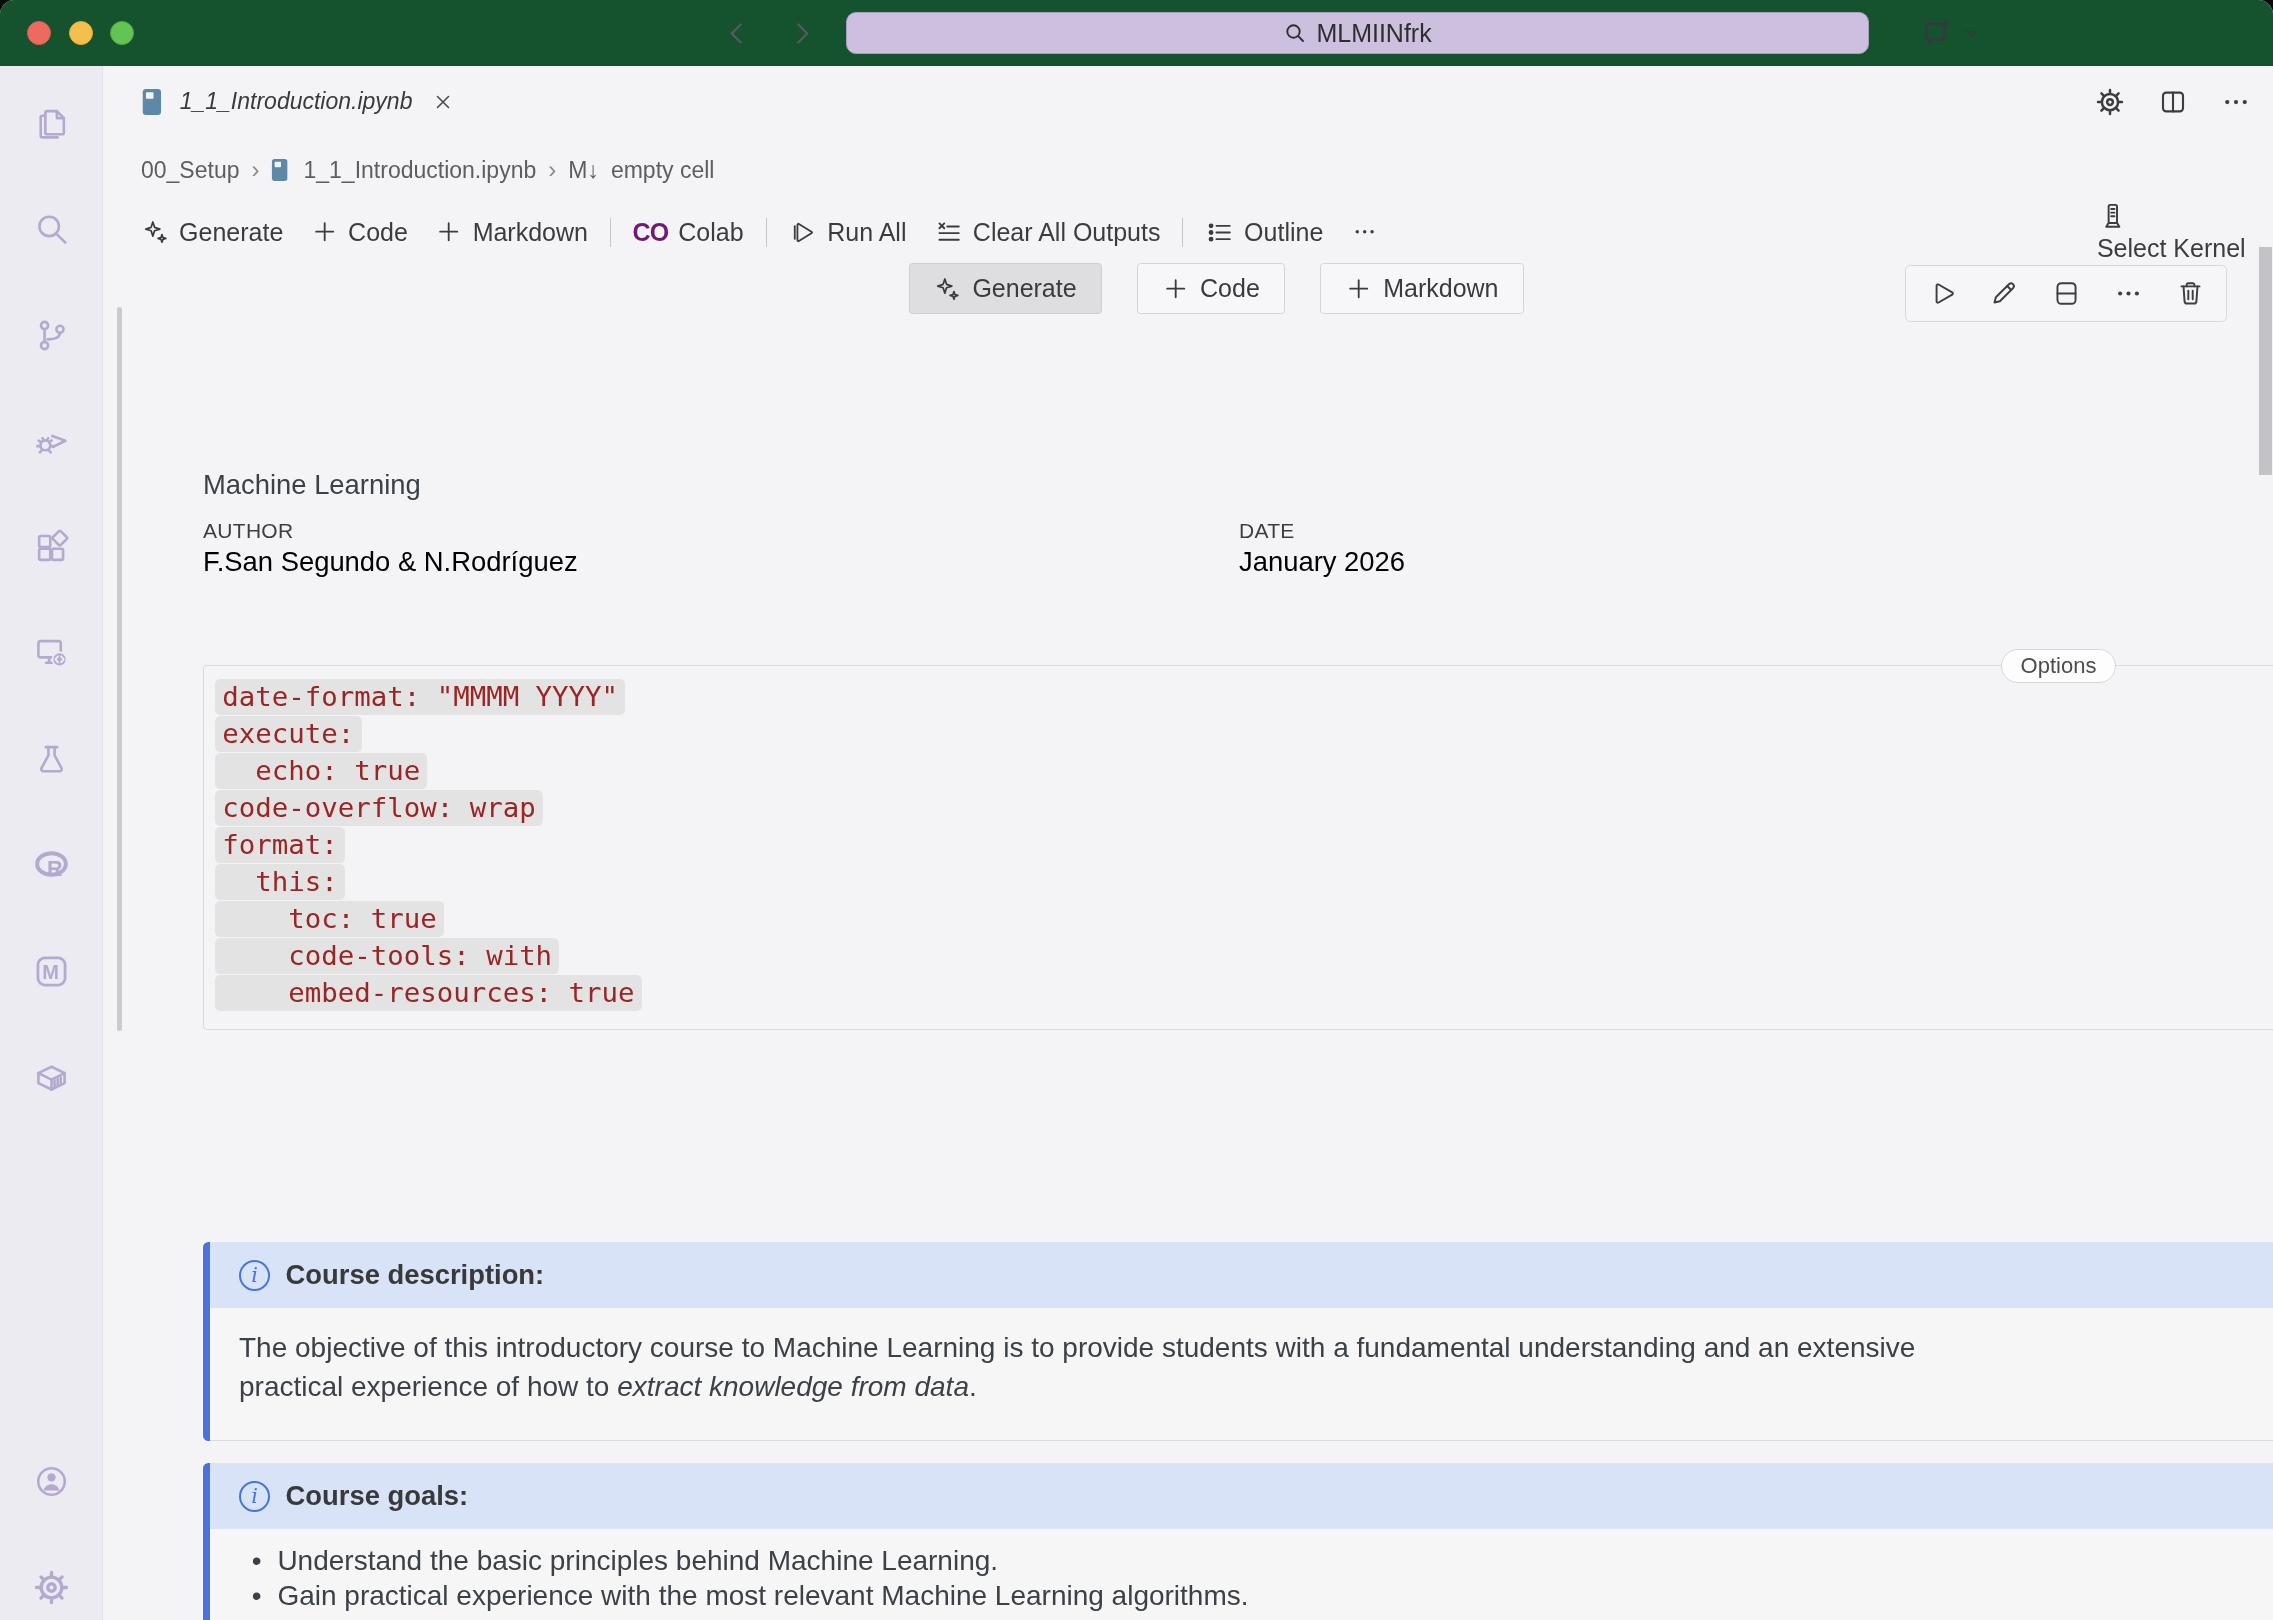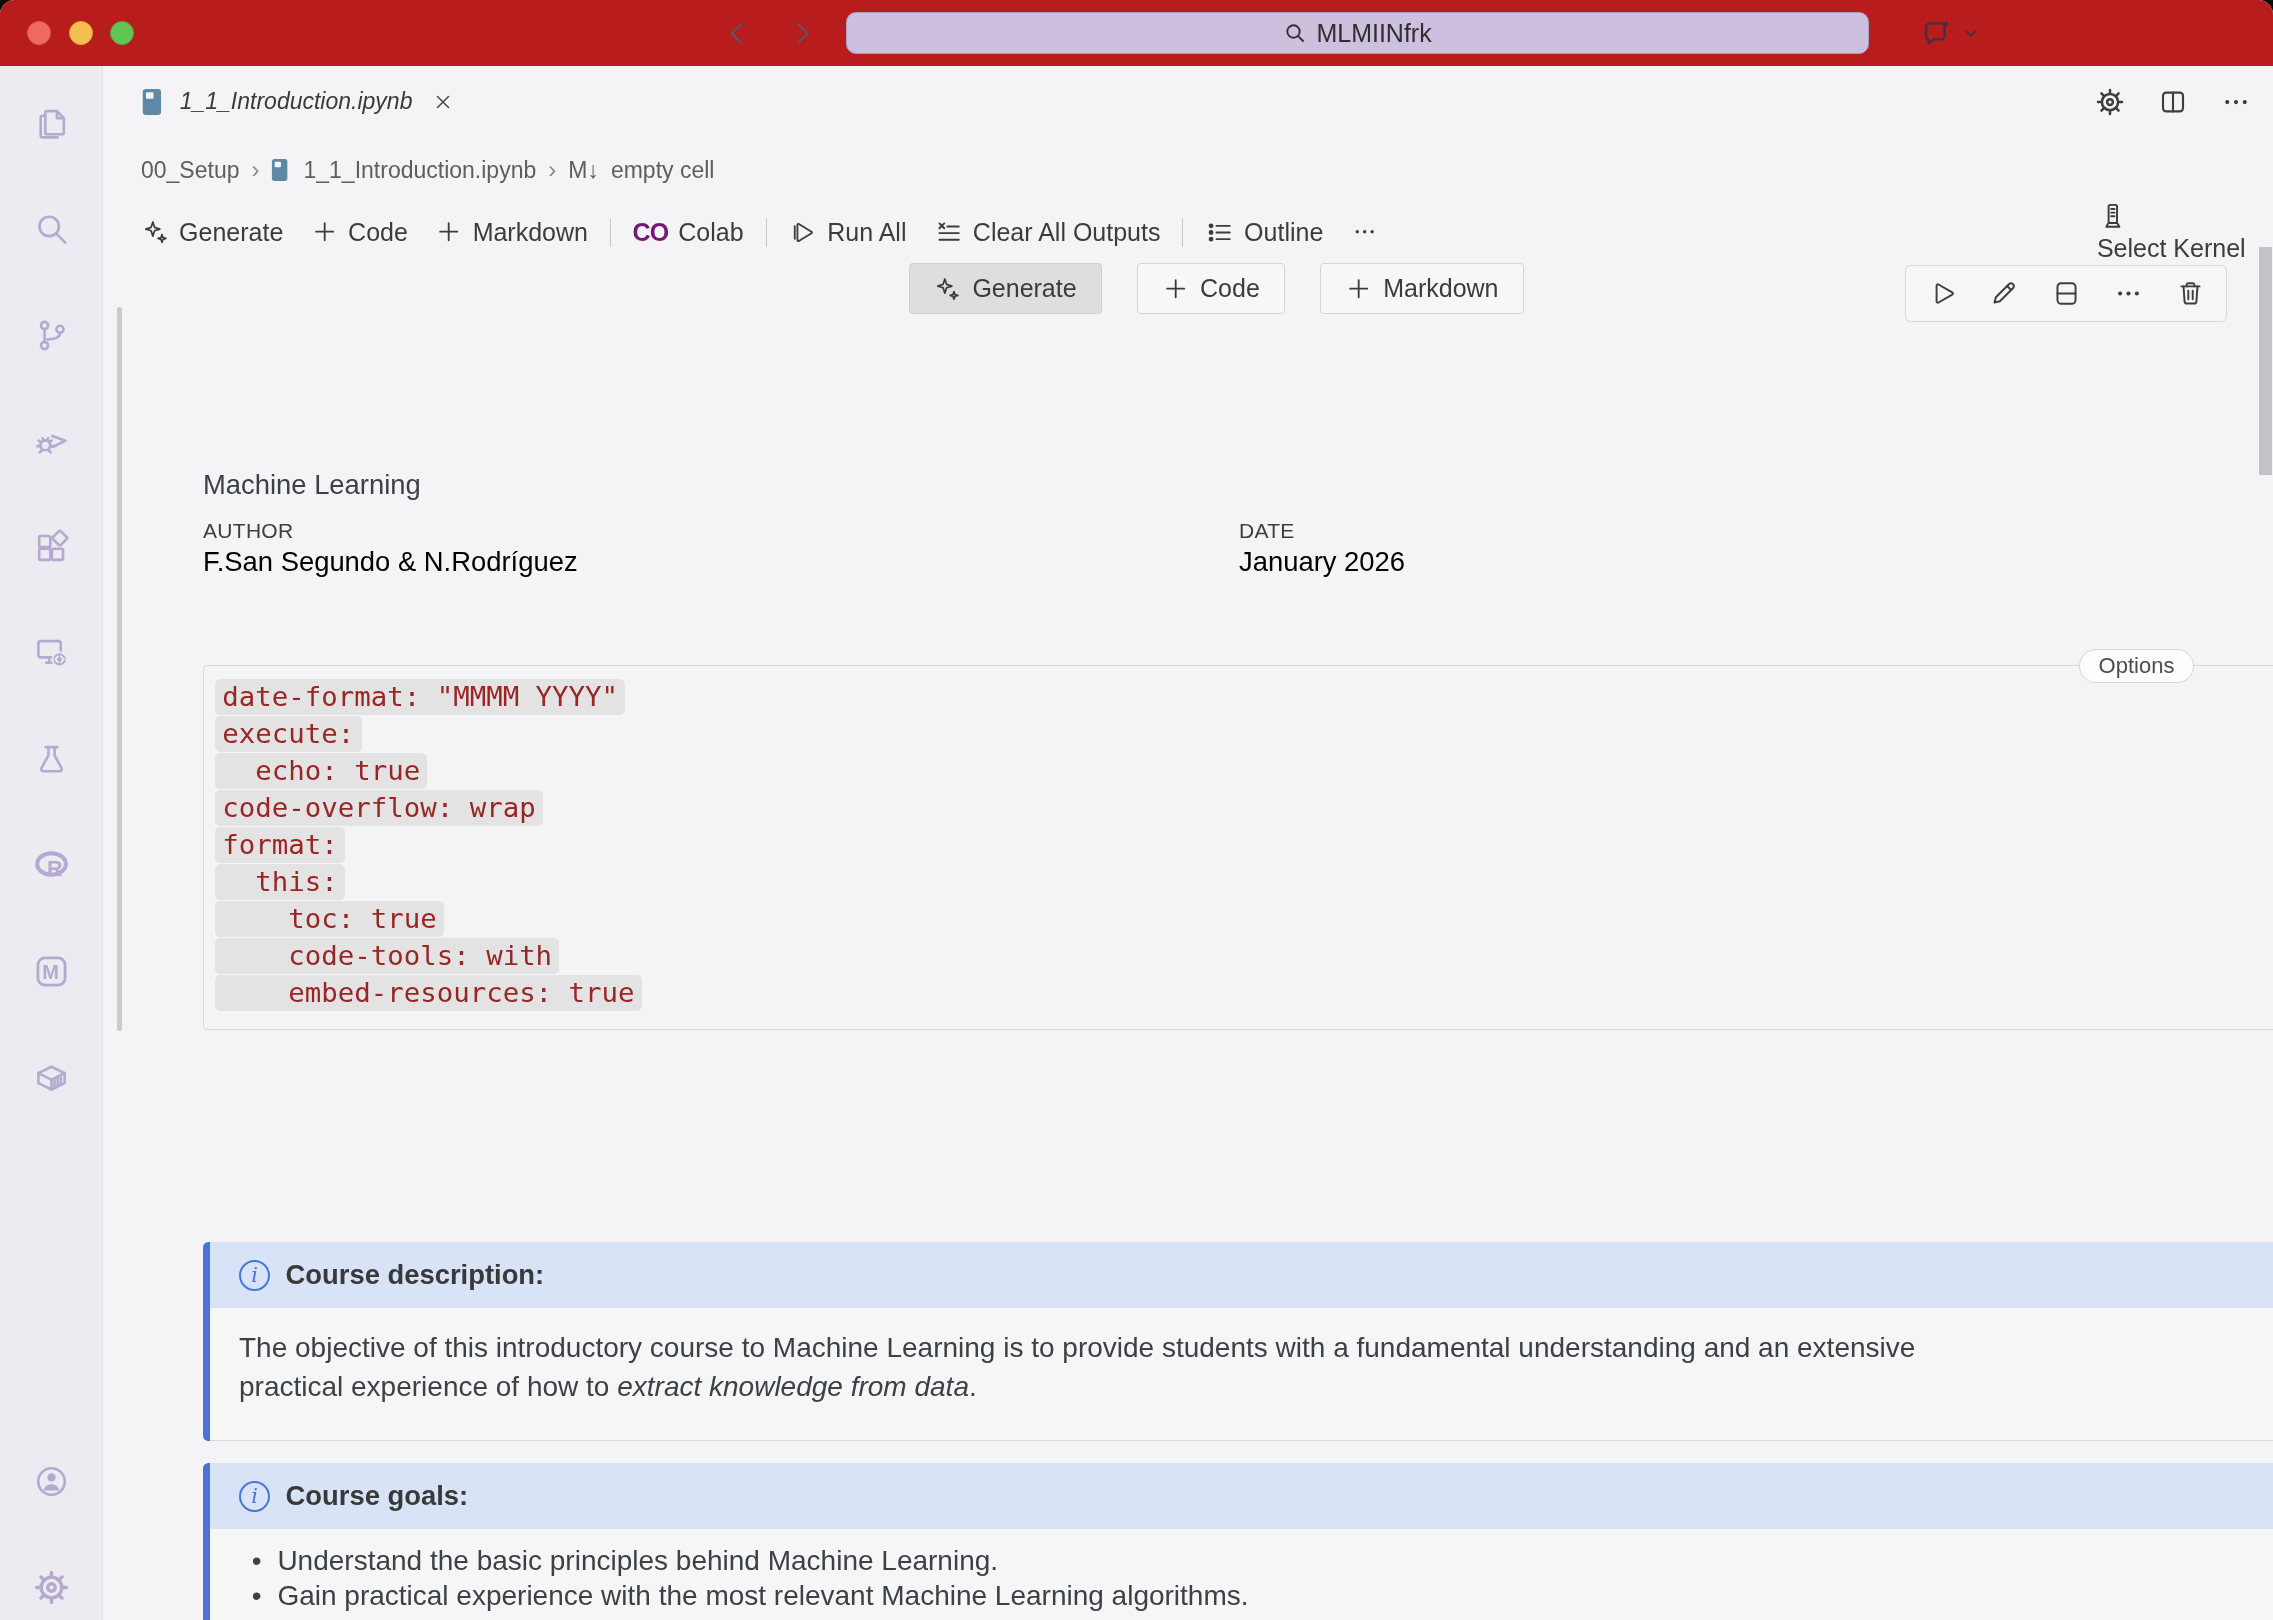--- a/index.html
+++ b/index.html
@@ -1,21 +1,21 @@
 <!DOCTYPE html>
 <html style="font-size:14.6px"><head>
 <meta charset="utf-8">
 <style>
   * { margin:0; padding:0; box-sizing:border-box; }
   html,body { background:#0a0a0a; }
   body { font-family:"Liberation Sans", sans-serif; }
   .page { position:relative; width:2273px; height:1621px; overflow:hidden; border-radius:14.6px 14.6px 0 0; background:#f4f3f5; }
 
   
-  .titlebar { position:absolute; top:0; left:0; right:0; height:66px; background:#b91c1c; display:flex; align-items:center; }
+  .titlebar { position:absolute; top:0; left:0; right:0; height:66px; background:#14532d; display:flex; align-items:center; }
   .traffic { display:flex; gap:17.4px; margin-left:27.4px; }
   .tl { width:24px; height:24px; border-radius:50%; }
   .tl.red{ background:#ed6a5f; border:0.9px solid #d95d52;}
   .tl.yellow{ background:#f5bf4f; border:0.9px solid #dfa93b;}
   .tl.green{ background:#61c454; border:0.9px solid #51a83f;}
   .nav-arrows { position:absolute; left:722px; display:flex; gap:33px; color:#5c5564; }
   .searchbar { position:absolute; left:846px; top:12px; width:1023px; height:42px; background:#cdc0df; border:0.9px solid #ab9dc2; border-radius:10px; display:flex; align-items:center; justify-content:center; gap:9.1px; color:#2e2e30; font-size:25px; }
   .tb-right { position:absolute; left:1919px; display:flex; align-items:center; gap:7.3px; color:#3a3540; }
 
   
@@ -56,21 +56,21 @@
   .focusbar { position:absolute; left:13.7px; top:46px; width:5.5px; height:724px; background:#cbcacd; border-radius:2.7px; }
 
   .h1 { position:absolute; left:100px; font-size:58px; font-weight:500; letter-spacing:-0.9px; color:#373c42; }
   .subtitle { position:absolute; left:100px; top:188px; font-size:27.4px; color:#3c4147;margin-top:20px; }
   .meta-label { position:absolute; top:258px; font-size:21px; color:#3e3e40; letter-spacing:0.3px; }
   .meta-value { position:absolute; top:285px; font-size:27.4px; color:#000000; }
 
   .codeblock { position:absolute; left:100px; top:404px; width:2142px; height:365px; border:1.4px solid #d9d8da; border-radius:3.7px; padding:12px 0 0 11px; }
   .code-line { height:37px; line-height:37px; white-space:pre; }
   .code-line span { font-family:"DejaVu Sans Mono","Liberation Mono",monospace; font-size:27.4px; color:#9a2525; background:#e3e3e3; padding:1.8px 7.3px 2.7px 7.3px; border-radius:5.5px; white-space:pre; }
-  .options-pill { position:absolute; left:1976px; top:388px; width:115px; height:34px; background:#fdfdfd; border:0.9px solid #d7d6d8; border-radius:17.4px; display:flex; align-items:center; justify-content:center; font-size:22px; color:#4d4d4f; }
+  .options-pill { position:absolute; left:1898px; top:388px; width:115px; height:34px; background:#fdfdfd; border:0.9px solid #d7d6d8; border-radius:17.4px; display:flex; align-items:center; justify-content:center; font-size:22px; color:#4d4d4f; }
 
   .callout { position:absolute; left:100px; width:2144px; border-left:7.3px solid #4a72d8; border-radius:5.5px; }
   .co-header { height:66px; background:#d8e3f8; border-radius:0 5.5px 0 0; display:flex; align-items:center; gap:15.5px; padding-left:29px; }
   .co-title { font-size:27.4px; font-weight:700; color:#393939; }
   .info-icon { width:31px; height:31px; border:2.3px solid #4776d9; border-radius:50%; display:flex; align-items:center; justify-content:center; }
   .info-icon i { font-family:"DejaVu Serif", serif; font-style:italic; font-size:21px; color:#4776d9; line-height:1; }
   .co-body { background:#f6f6f7; border:0.9px solid #dbdadc; border-top:none; border-left:none; border-radius:0 0 5.5px 0; font-size:28px; color:#3c4147; }
   .callout-desc .co-body { padding:20px 29px 0 29px; height:133px; line-height:39px; }
   .callout-goals .co-body { padding:13.7px 29px 0 29px; height:238px; }
   .callout-goals ul { list-style:none; margin:0; padding-left:12.8px; }

